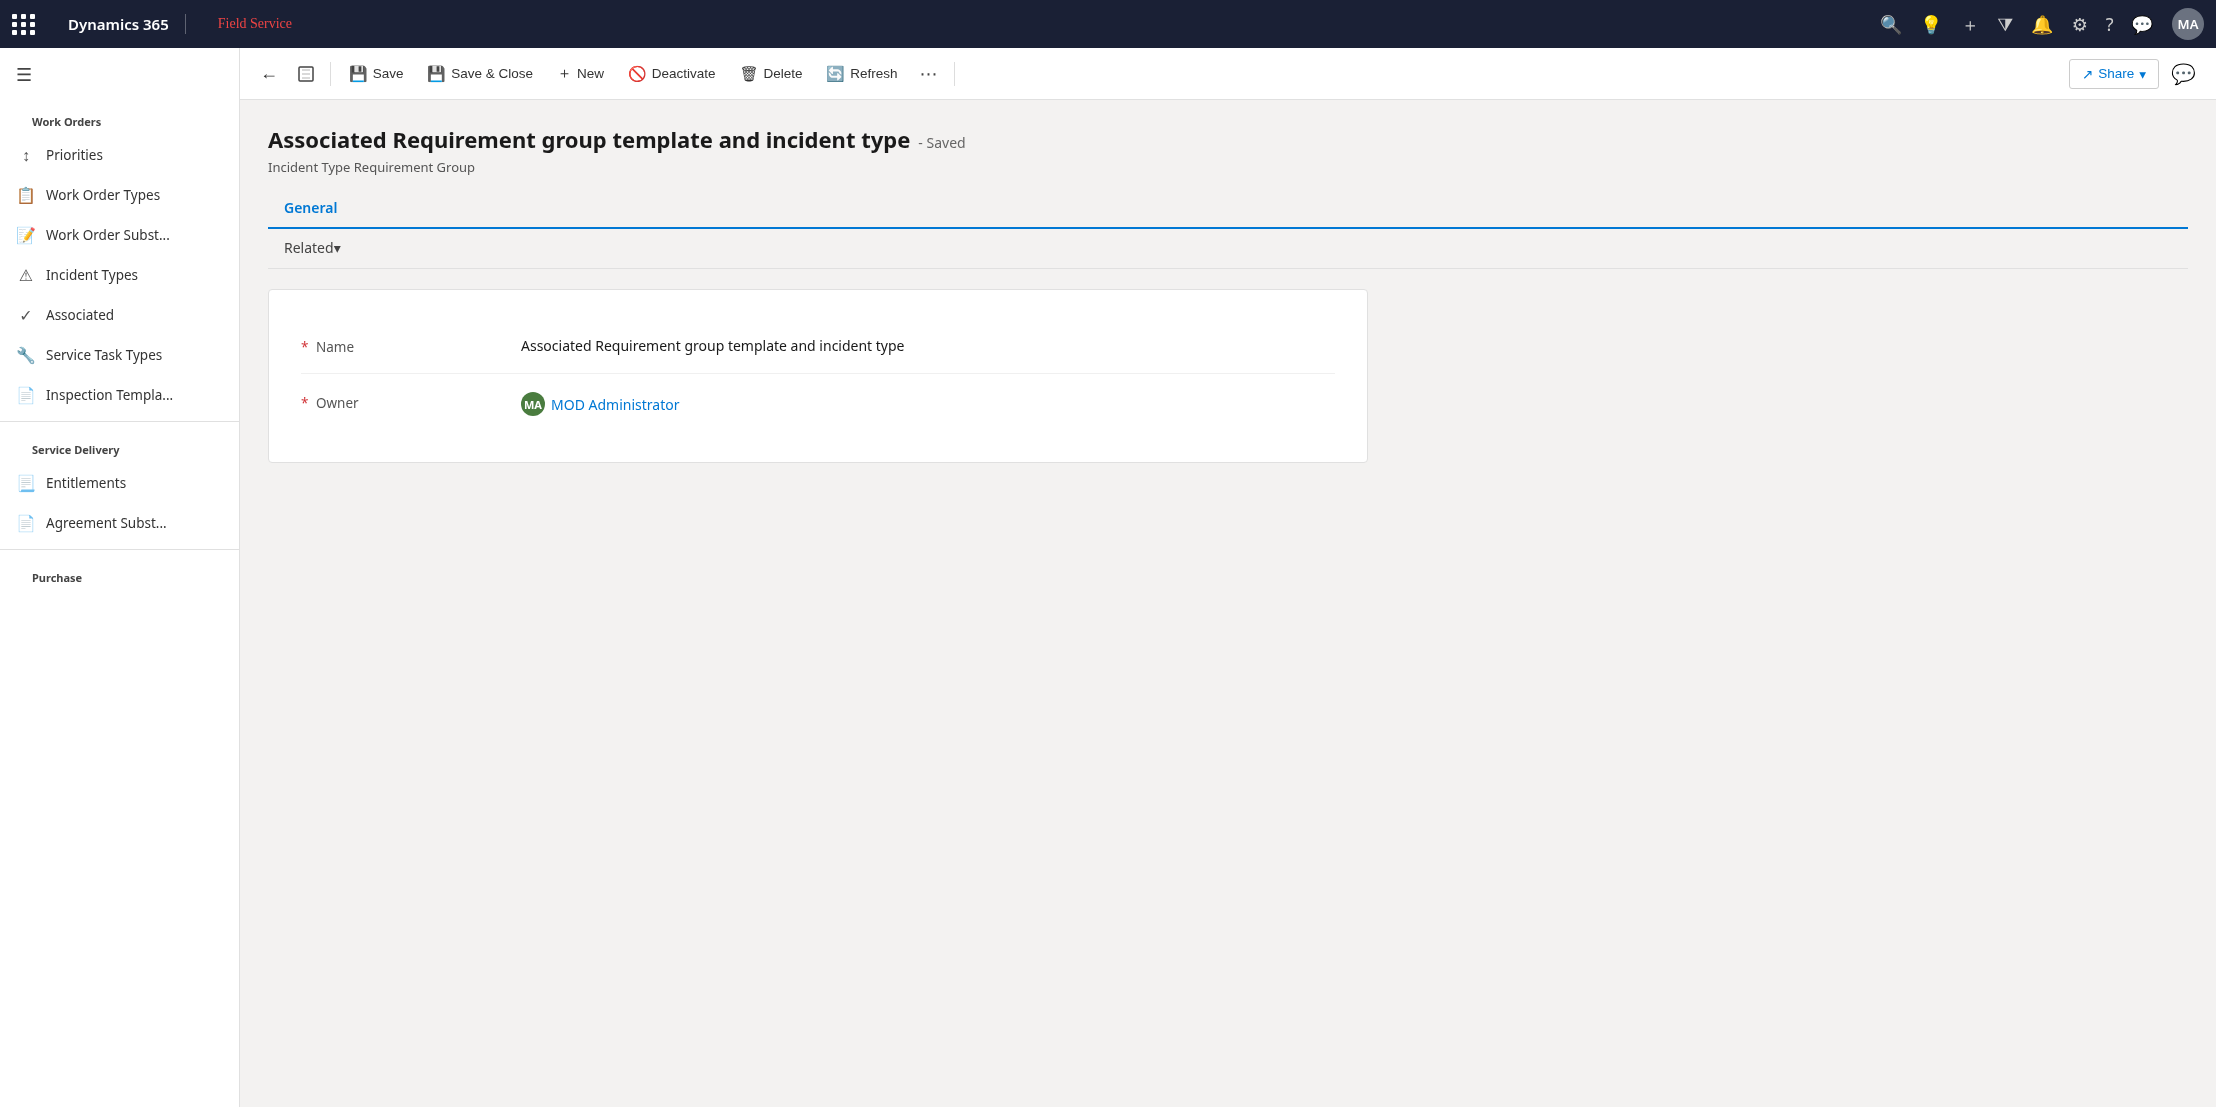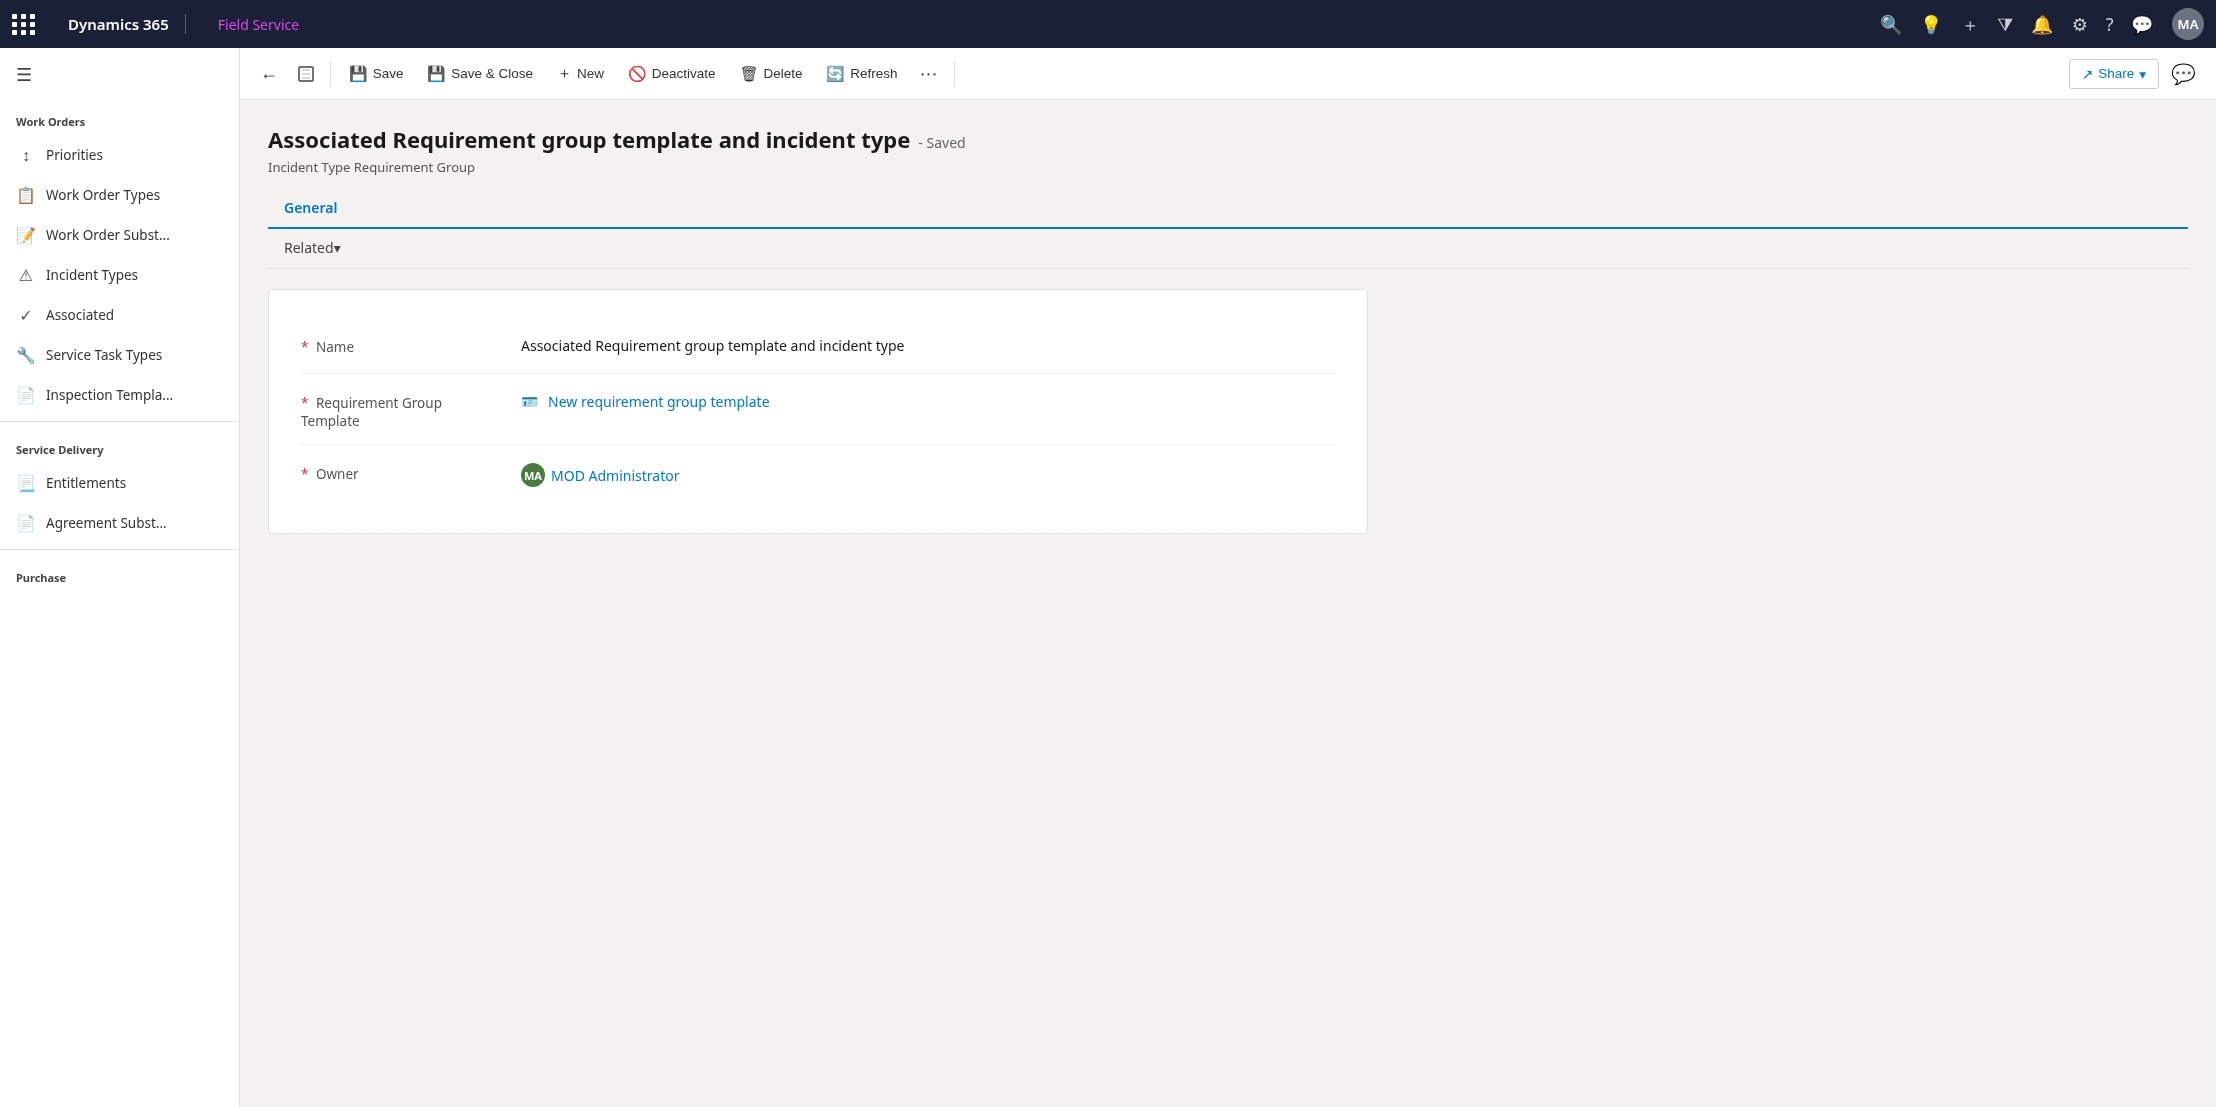--- a/index.html
+++ b/index.html
@@ -12,40 +12,40 @@
       height: 48px;
       display: flex;
       align-items: center;
       padding: 0 12px;
       gap: 28px;
       flex-shrink: 0;
     }
     .top-nav .dots { display: grid; grid-template-columns: repeat(3,6px); gap: 3px; margin-right: 4px; }
     .top-nav .dots span { width: 5px; height: 5px; background: #fff; border-radius: 1px; display: block; }
     .top-nav .app-name { font-size: 15px; font-weight: 600; color: #fff; padding-right: 16px; border-right: 1px solid rgba(255,255,255,0.3); margin-right: 4px; }
-    .top-nav .module-name { font-size: 14px; color: #d946ef; }
+    .top-nav .module-name { font-size: 14px; color: #ef4444; font-family: Liberation Serif, serif; }
     .nav-icons { margin-left: auto; display: flex; align-items: center; gap: 18px; color: #ccc; font-size: 18px; }
     .nav-icons .user-avatar { width: 32px; height: 32px; border-radius: 50%; background: #6b7280; display: flex; align-items: center; justify-content: center; font-size: 13px; font-weight: 600; color: #fff; }
 
     
     .main-layout { display: flex; flex: 1; overflow: hidden; }
 
     
     .sidebar {
       width: 240px;
       background: #fff;
       border-right: 1px solid #e0e0e0;
       display: flex;
       flex-direction: column;
       overflow-y: auto;
       flex-shrink: 0;
     }
     .sidebar-header { padding: 14px 16px; display: flex; align-items: center; gap: 10px; cursor: pointer; }
     .sidebar-header .hamburger { font-size: 18px; color: #444; }
-    .sidebar-section-title { font-size: 11px; font-weight: 700; color: #444; padding: 14px 16px 6px; text-transform: none; }
+    .sidebar-section-title { font-size: 11px; font-weight: 700; color: #444; padding: 14px 32px 6px; text-transform: none; }
     .sidebar-item {
       display: flex;
       align-items: center;
       gap: 10px;
       padding: 9px 16px;
       cursor: pointer;
       color: #333;
       font-size: 13.5px;
     }
     .sidebar-item .si-icon { font-size: 16px; color: #555; width: 20px; text-align: center; }
@@ -297,30 +297,20 @@
 
         <div class="form-row">
           <div class="form-label">
             <span class="form-required">*</span>
             <span>Name</span>
           </div>
           <div class="form-value">Associated Requirement group template and incident type</div>
         </div>
 
 
-        <div class="form-row">
-          <div class="form-label">
-            <span class="form-required">*</span>
-            <span>Requirement Group<br>Template</span>
-          </div>
-          <div class="form-value">
-            <span class="field-icon">🪪</span>
-            <a class="form-link">New requirement group template</a>
-          </div>
-        </div>
 
         <div class="form-row">
           <div class="form-label">
             <span class="form-required">*</span>
             <span>Owner</span>
           </div>
           <div class="form-value">
             <span class="inline-flex">
               <span class="owner-avatar">MA</span>
               <a class="form-link">MOD Administrator</a>

